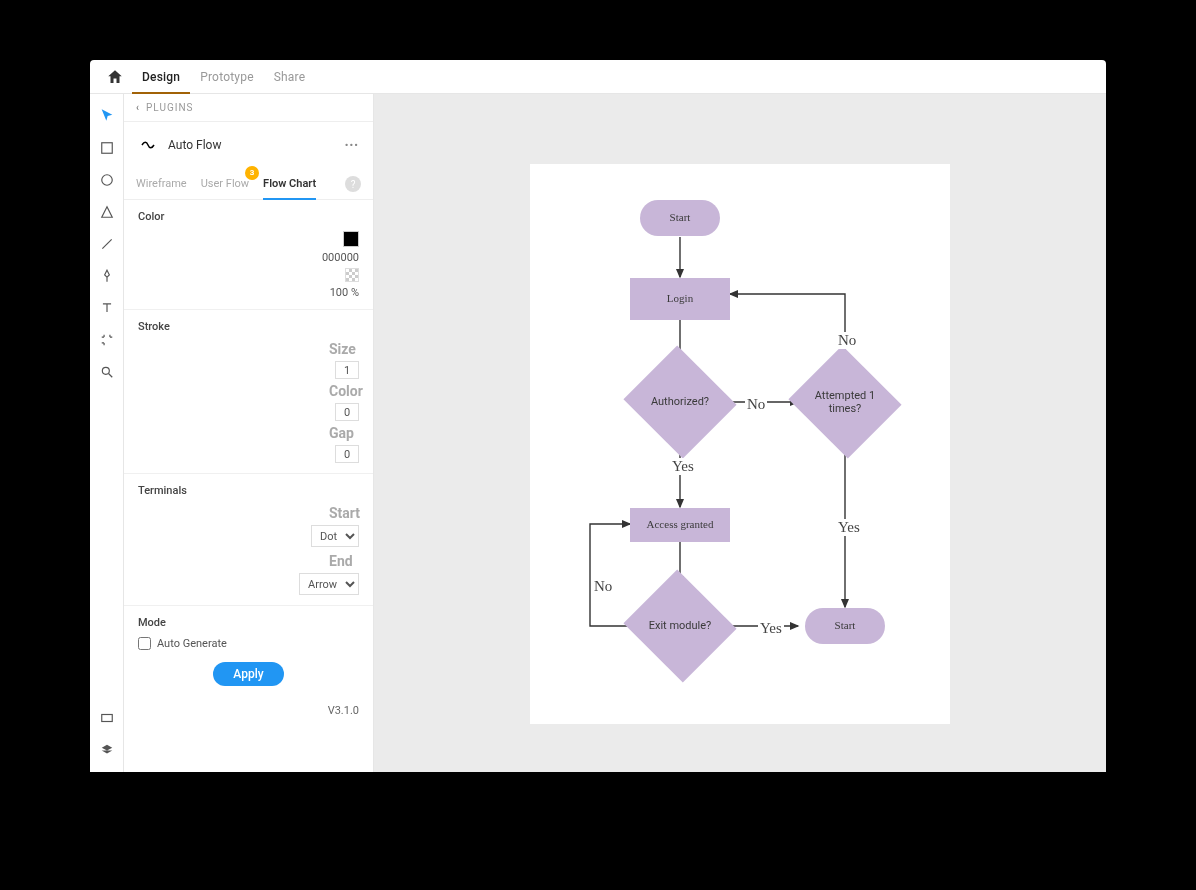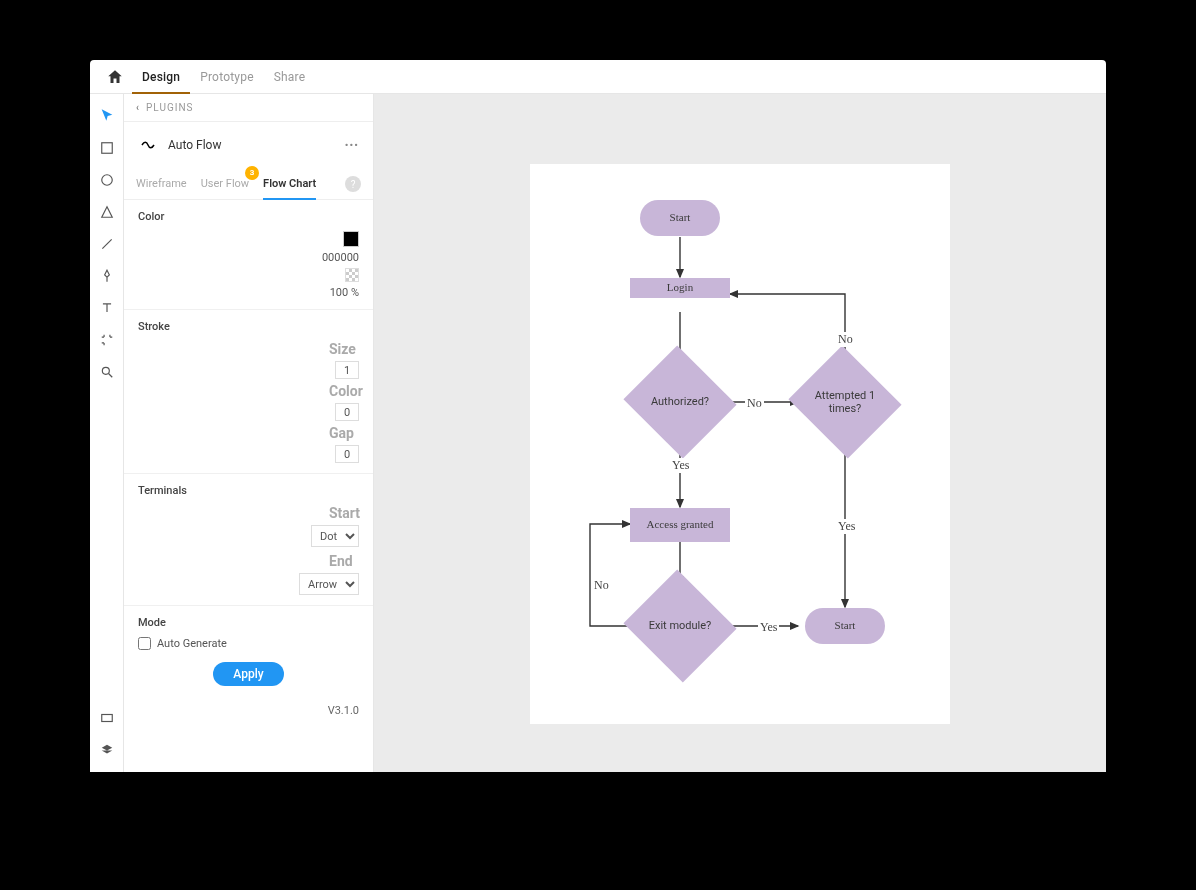--- a/index.html
+++ b/index.html
@@ -40,21 +40,21 @@
 .apply-btn { display: block; margin: 12px auto 0; padding: 5px 20px; background: #2196f3; color: #fff; border: none; border-radius: 14px; font-size: 12px; font-weight: 500; cursor: pointer; }
 .version { text-align: right; padding: 8px 14px; font-size: 11px; color: #666; }
 .canvas-area { flex: 1; background: #ebebeb; display: flex; align-items: flex-start; justify-content: center; overflow: auto; padding-top: 70px; }
 .artboard { width: 420px; height: 560px; background: #fff; position: relative; }
 .node { position: absolute; display: flex; align-items: center; justify-content: center; font-size: 11px; color: #3a3a3a; font-family: Georgia, serif; text-align: center; line-height: 1.2; }
 .terminal { background: #c8b6d8; border-radius: 18px; }
 .process { background: #c8b6d8; }
 .decision { width: 70px; height: 70px; }
 .decision .diamond-bg { position: absolute; inset: 0; background: #c8b6d8; transform: rotate(45deg); }
 .decision .dlabel { position: relative; z-index: 1; padding: 0 4px; }
-.edge-label { position: absolute; font-size: 12px; color: #444; font-family: Georgia, serif; background: #fff; padding: 0 2px; text-align: right; }
+.edge-label { position: absolute; font-size: 15px; color: #444; font-family: Georgia, serif; background: #fff; padding: 0 2px; text-align: right; }
 svg.arrows { position: absolute; inset: 0; width: 100%; height: 100%; pointer-events: none; }
 svg.arrows path, svg.arrows line { stroke: #333; stroke-width: 1.4; fill: none; }
 svg.arrows marker path { fill: #333; stroke: none; }
 </style>
 </head>
 <body>
 
 <div class="app-window">
   <div class="topbar">
     <span class="home-icon">
@@ -211,21 +211,21 @@
           <line x1="196" y1="238" x2="268" y2="238" marker-end="url(#ah)"></line>
           <path d="M315 195 L315 130 L200 130" marker-end="url(#ah)"></path>
           <line x1="150" y1="278" x2="150" y2="343" marker-end="url(#ah)"></line>
           <line x1="150" y1="378" x2="150" y2="420" marker-end="url(#ah)"></line>
           <path d="M105 462 L60 462 L60 360 L100 360" marker-end="url(#ah)"></path>
           <line x1="196" y1="462" x2="268" y2="462" marker-end="url(#ah)"></line>
           <line x1="315" y1="278" x2="315" y2="443" marker-end="url(#ah)"></line>
         </svg>
 
         <div class="node terminal" style="left:110px; top:36px; width:80px; height:36px;">Start</div>
-        <div class="node process" style="left:100px; top:114px; width:100px; height:20px;">Login</div>
+        <div class="node process" style="left:100px; top:114px; width:100px; height:42px;">Login</div>
         <div class="node decision" style="left:108px; top:200px; width:84px; height:76px;">
           <div class="diamond-bg"></div>
             <div class="dlabel">Authorized?</div>
         </div>
         <div class="node decision" style="left:273px; top:200px; width:84px; height:76px;">
           <div class="diamond-bg"></div>
             <div class="dlabel">Attempted 1 times?</div>
         </div>
         <div class="node process" style="left:100px; top:344px; width:100px; height:34px;">Access granted</div>
         <div class="node decision" style="left:108px; top:424px; width:84px; height:76px;">

